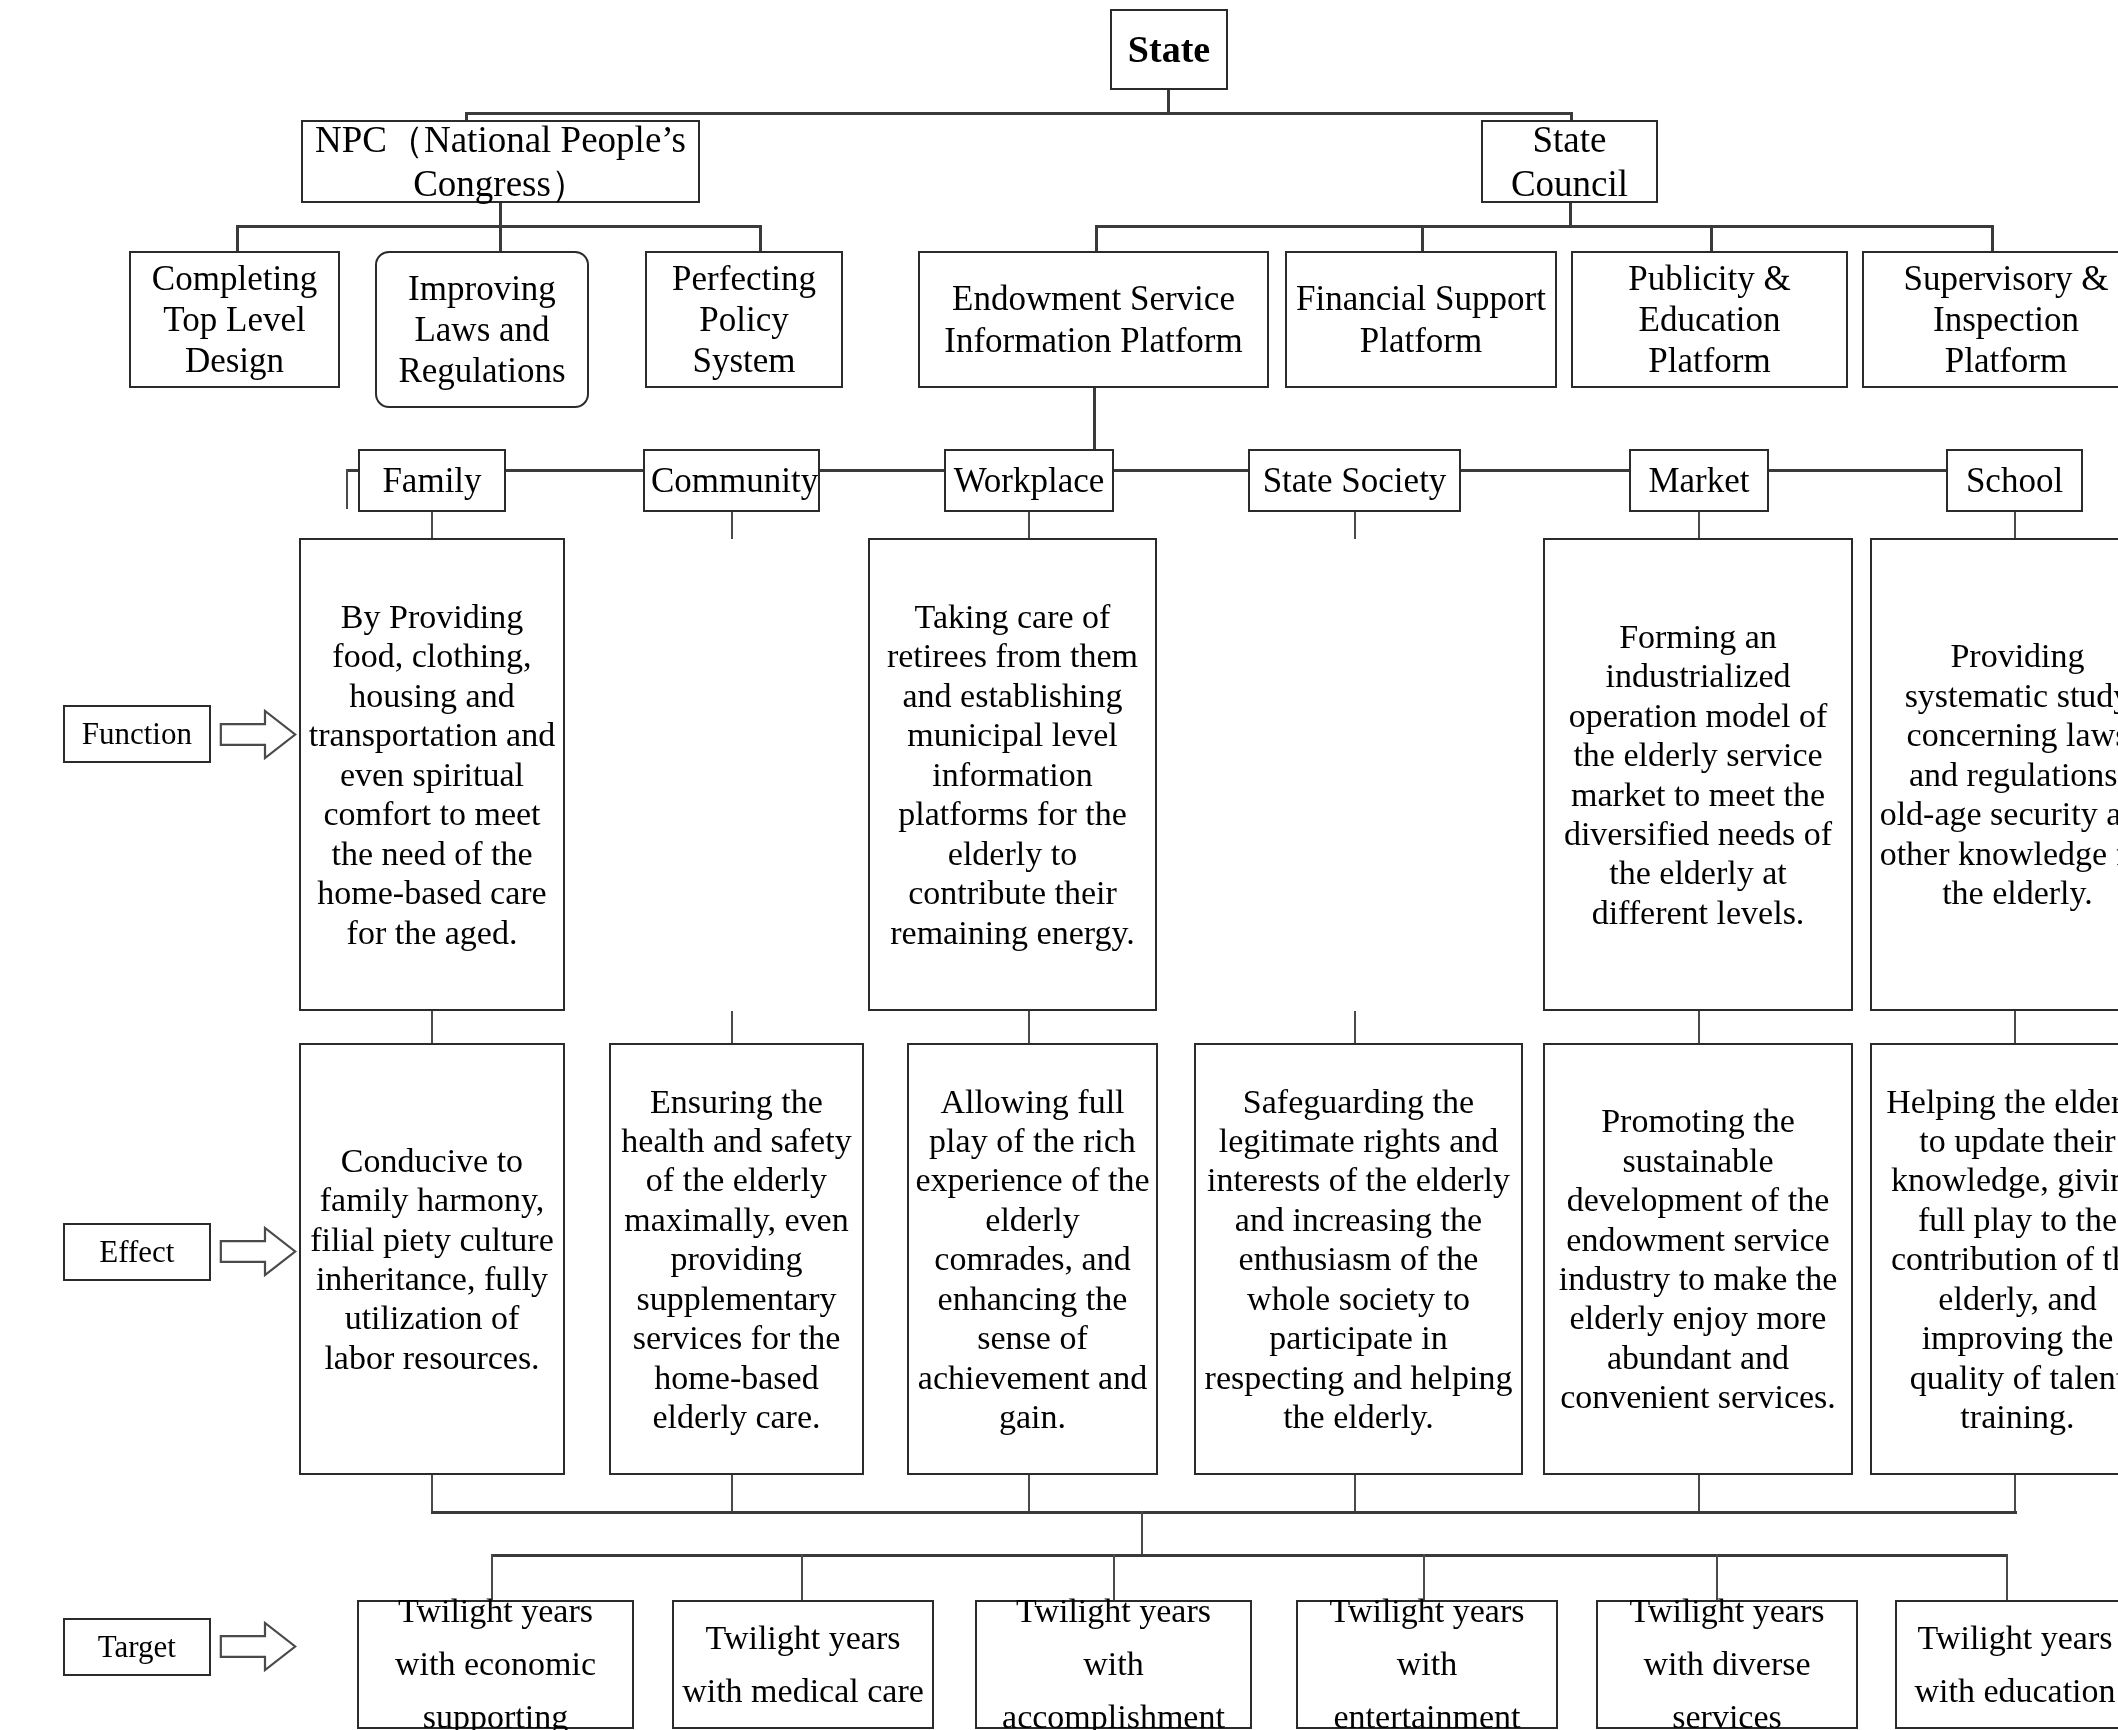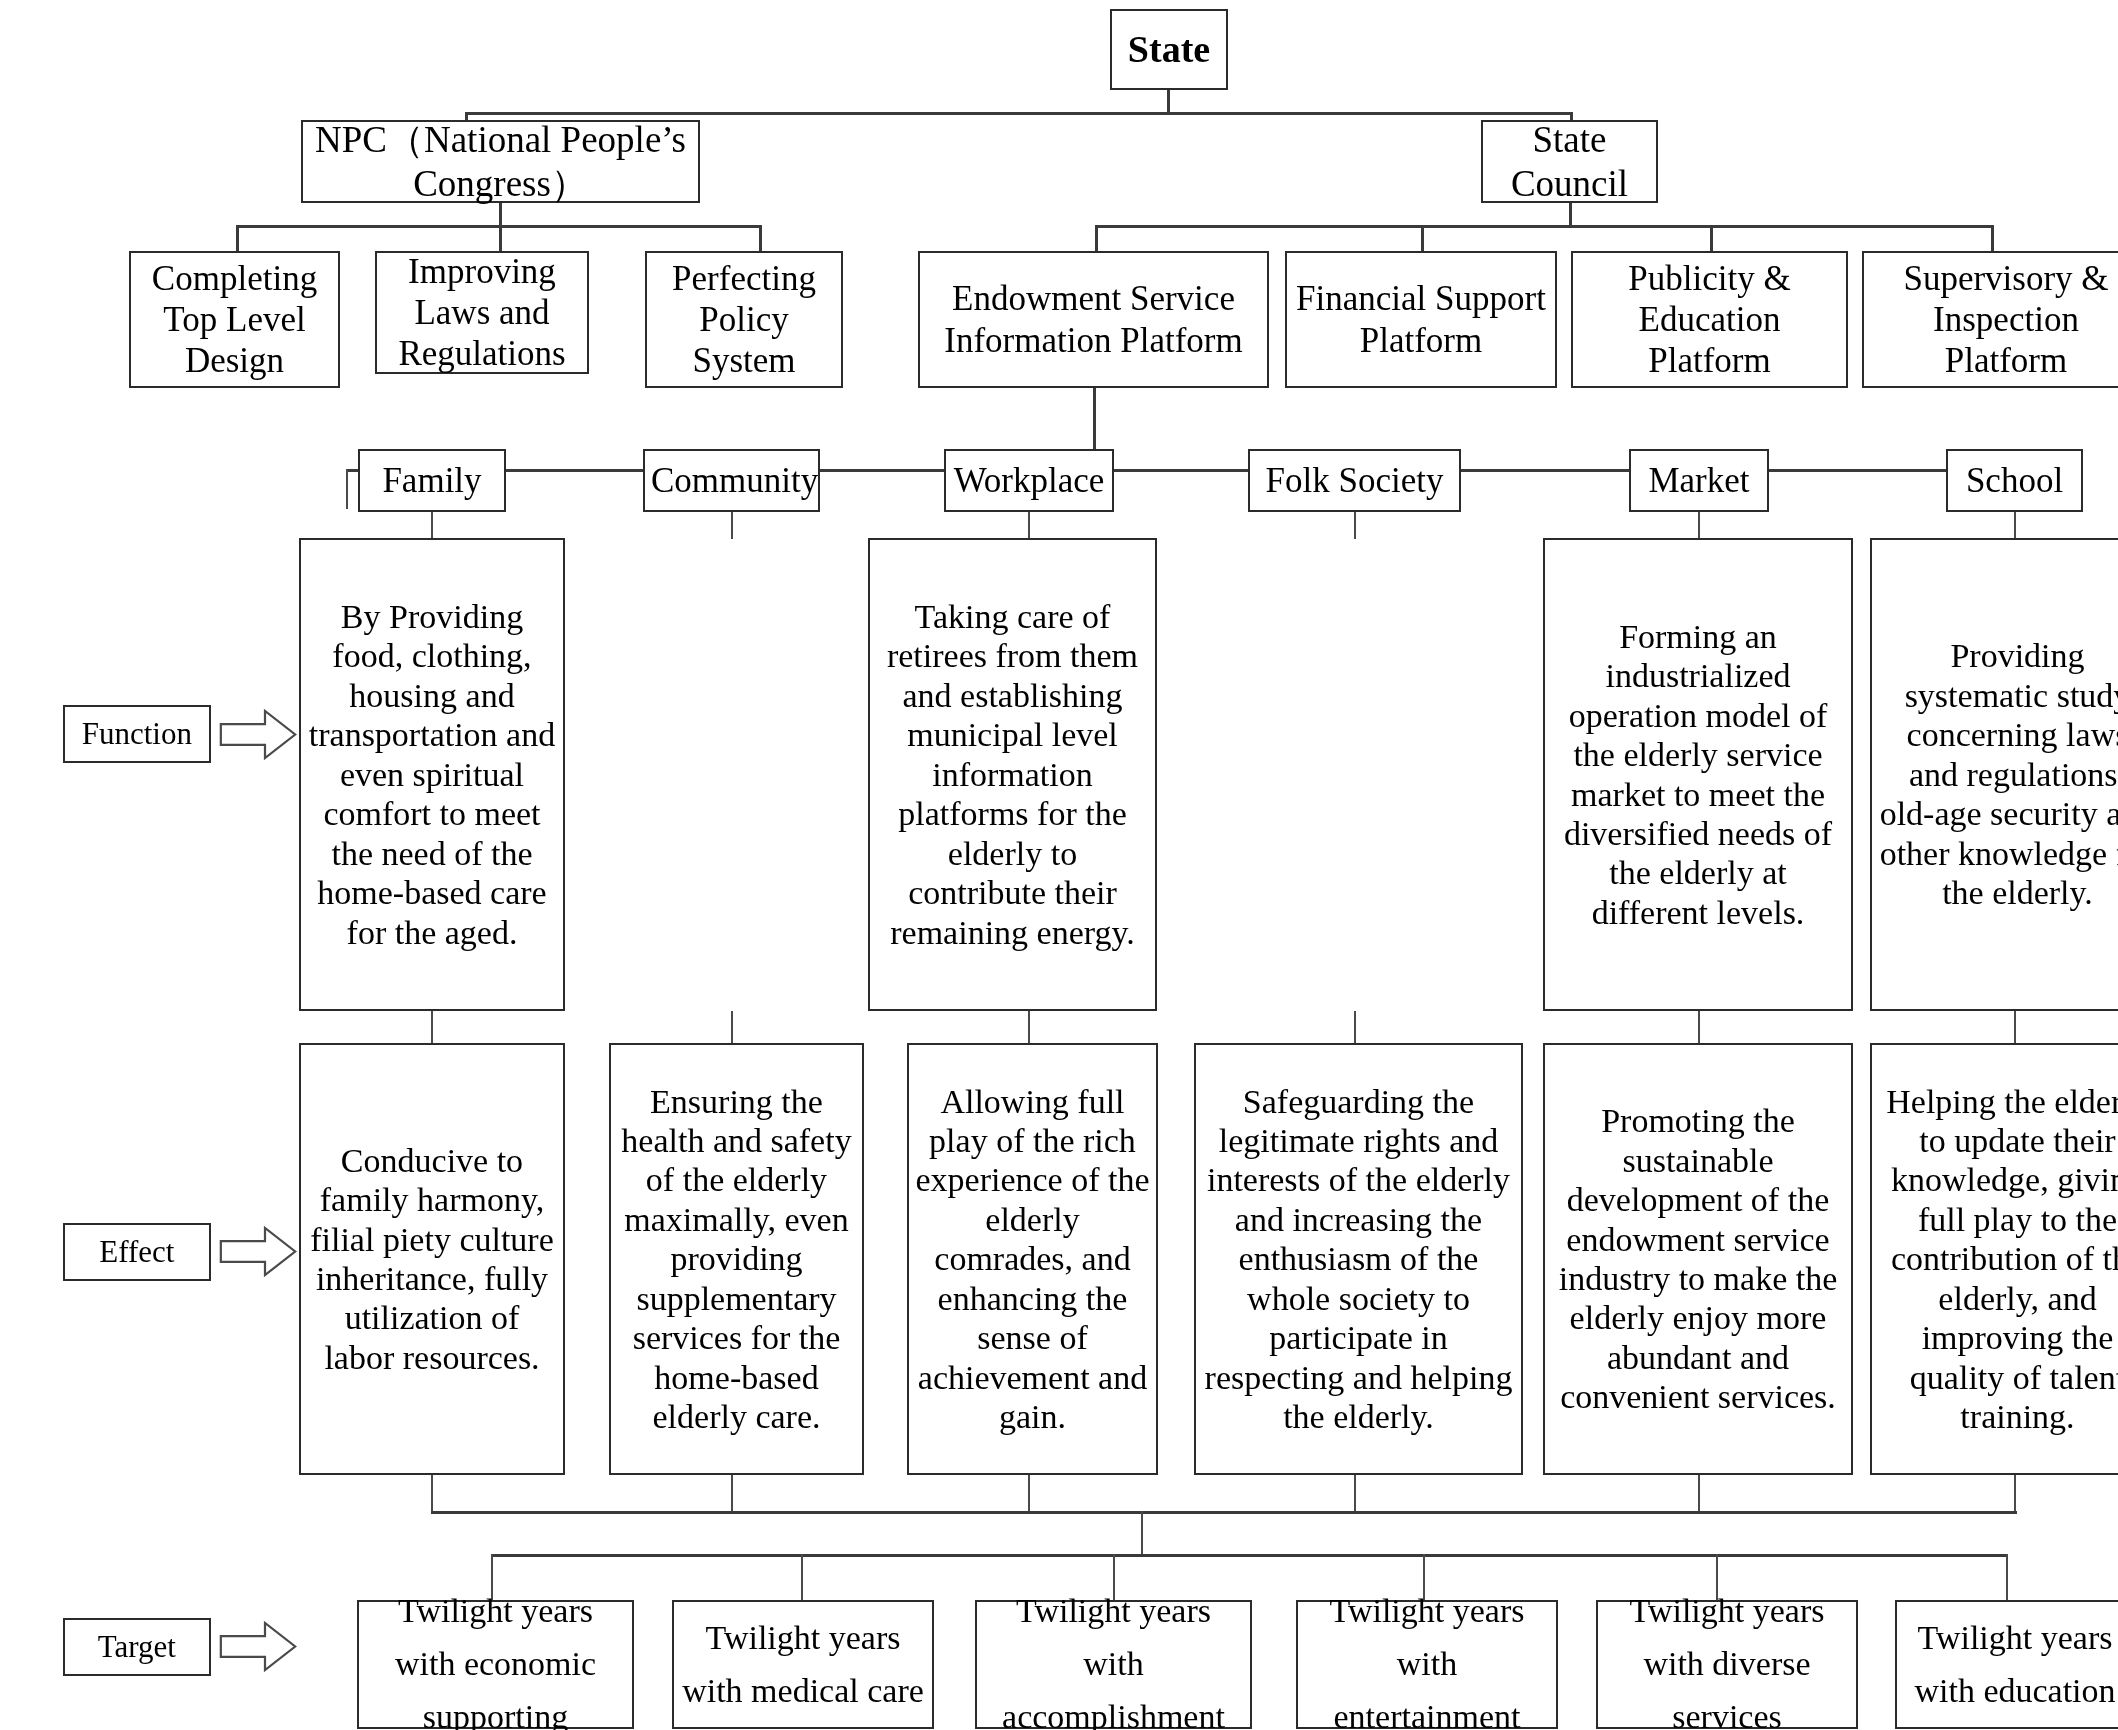--- a/index.html
+++ b/index.html
@@ -78,21 +78,21 @@
   <div class="v" style="left:1521px;top:203px;height:23.6px;"></div>
   <div class="h" style="left:1047px;top:225px;width:898px;"></div>
   <div class="v" style="left:1047px;top:225px;height:29.5px;"></div>
   <div class="v" style="left:1373px;top:225px;height:29.5px;"></div>
   <div class="v" style="left:1662px;top:225px;height:29.5px;"></div>
   <div class="v" style="left:1943px;top:225px;height:29.5px;"></div>
 
   <div class="box f-l3" style="left:81px;top:251px;width:211px;height:137px;">
     <span>Completing Top Level Design</span>
   </div>
-  <div class="box f-l3" style="left:327px;top:251px;width:214px;height:123px;">
+  <div class="box f-l3" style="left:327px;top:251px;width:214px;height:157px;border-radius:14px;">
     <span>Improving Laws and Regulations</span>
   </div>
   <div class="box f-l3" style="left:597px;top:251px;width:198px;height:137px;">
     <span>Perfecting Policy System</span>
   </div>
 
   <div class="box f-l3" style="left:870px;top:251px;width:351px;height:137px;">
     <span>Endowment Service Information Platform</span>
   </div>
   <div class="box f-l3" style="left:1237px;top:251px;width:272px;height:137px;">
@@ -117,21 +117,21 @@
   <div class="box f-cat" style="left:310px;top:449px;width:148px;height:63px;">
     <span>Family</span>
   </div>
   <div class="box f-cat" style="left:595px;top:449px;width:177px;height:63px;">
     <span>Community</span>
   </div>
   <div class="box f-cat" style="left:896px;top:449px;width:170px;height:63px;">
     <span>Workplace</span>
   </div>
   <div class="box f-cat" style="left:1200px;top:449px;width:213px;height:63px;">
-    <span>Folk Society</span>
+    <span>State Society</span>
   </div>
   <div class="box f-cat" style="left:1581px;top:449px;width:140px;height:63px;">
     <span>Market</span>
   </div>
   <div class="box f-cat" style="left:1898px;top:449px;width:137px;height:63px;">
     <span>School</span>
   </div>
 
   <div class="v-thin" style="left:383px;top:512px;height:27px;"></div>
   <div class="v-thin" style="left:683px;top:512px;height:27px;"></div>

